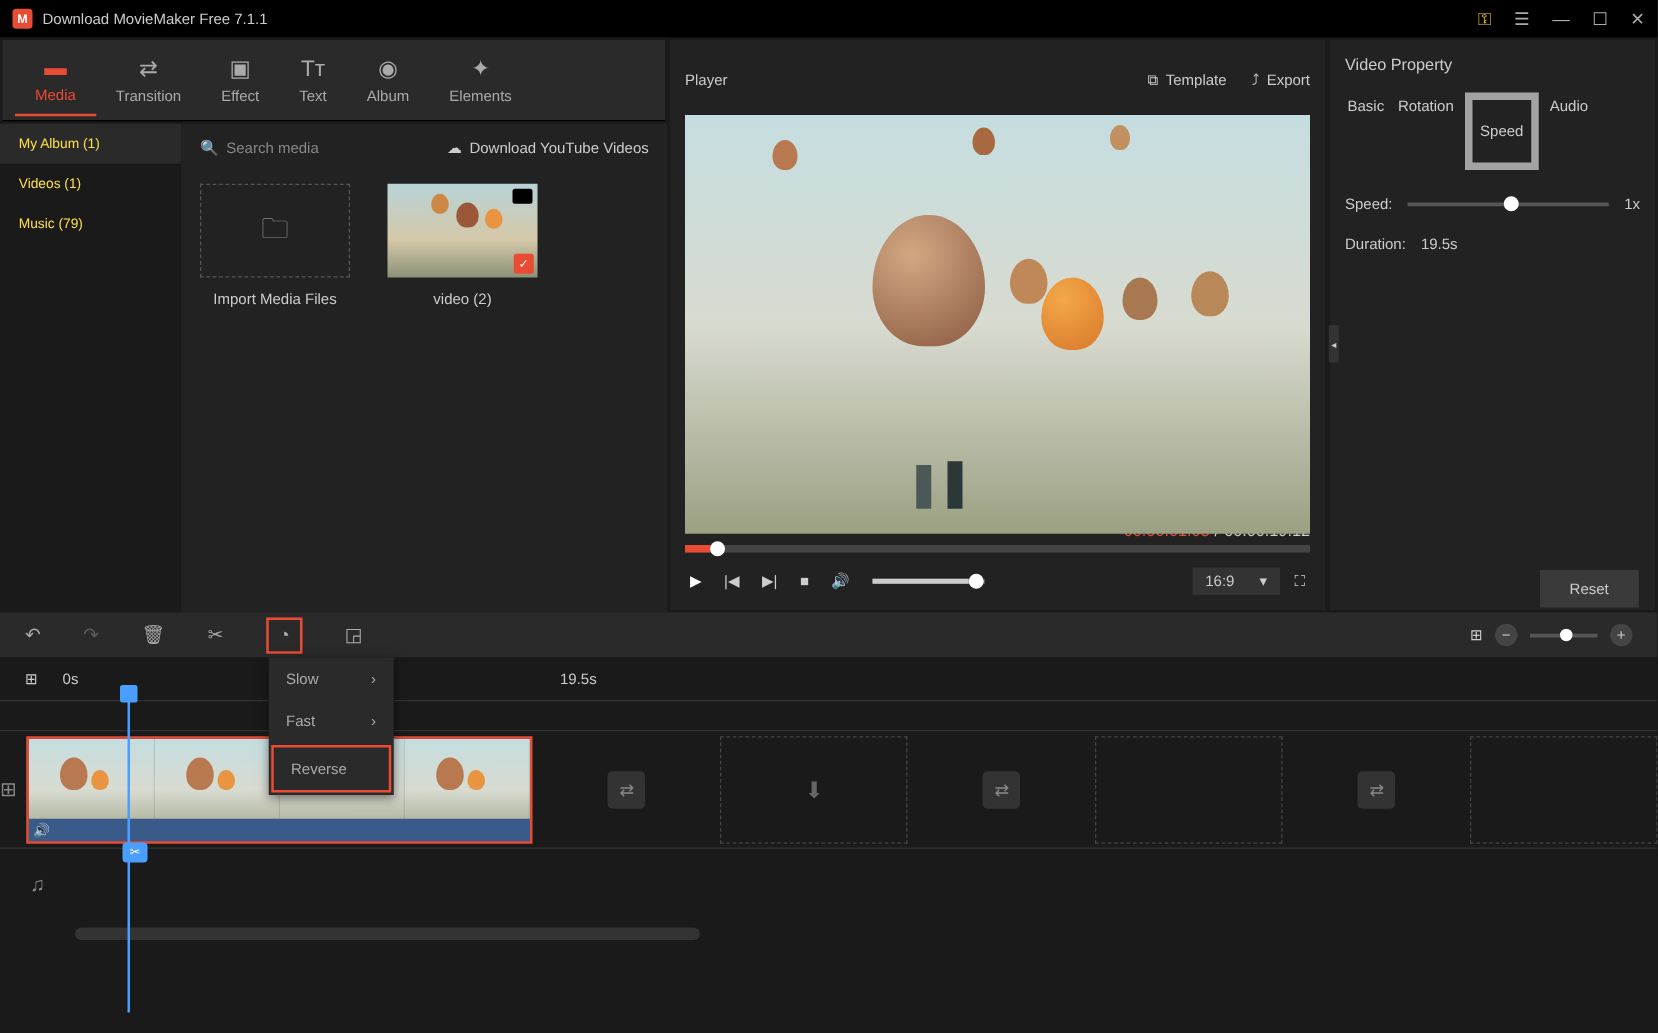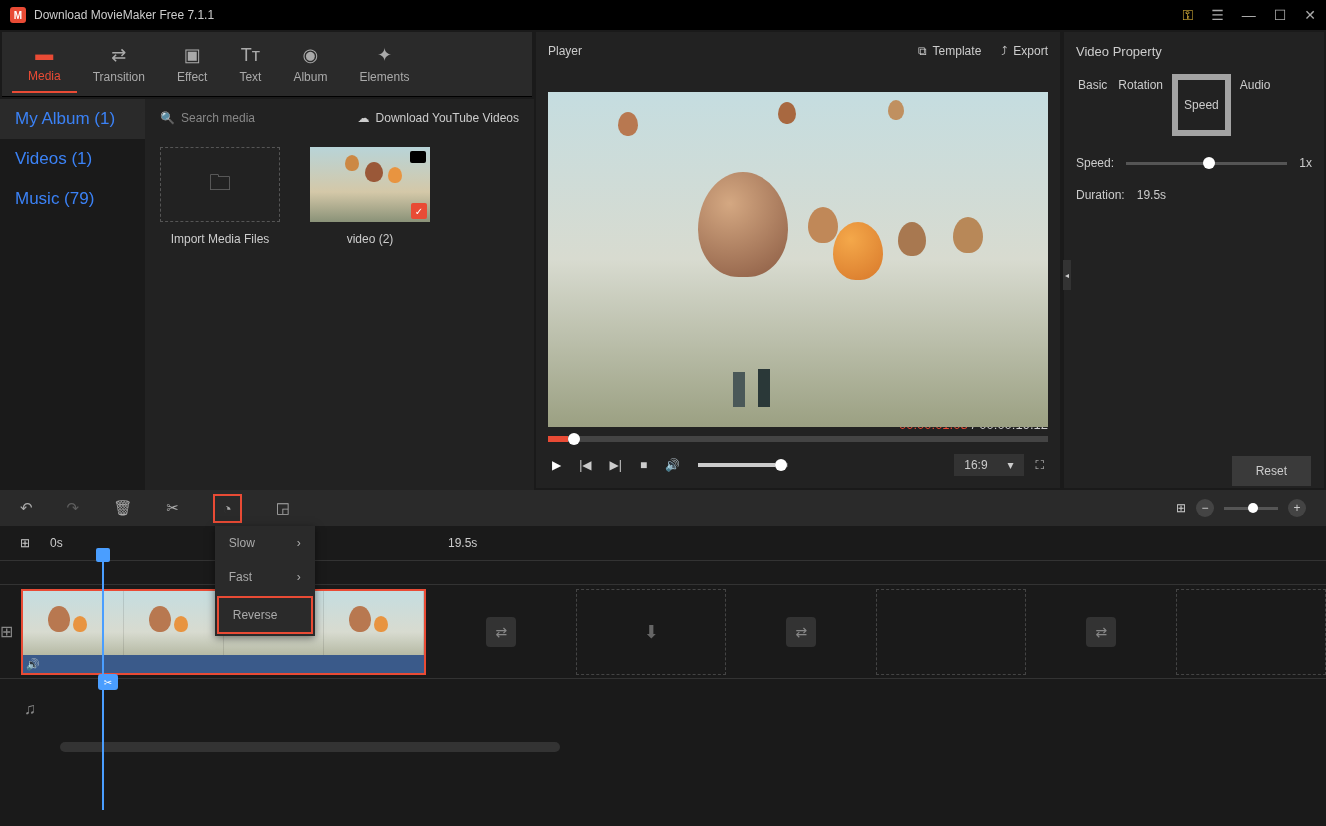--- a/index.html
+++ b/index.html
@@ -11,33 +11,33 @@
 .titlebar-right span{color:#aaa;cursor:pointer;font-size:14px}
 .key-icon{color:#f5c842!important}
 .main{display:flex;height:460px}
 .left-panel{width:534px;background:#1a1a1a;display:flex;flex-direction:column}
 .toolbar{height:65px;background:#2a2a2a;display:flex;align-items:center;padding:0 10px;gap:0;border-bottom:1px solid #000;margin:2px}
 .tool-item{display:flex;flex-direction:column;align-items:center;gap:4px;padding:8px 16px;cursor:pointer;color:#aaa}
 .tool-item.active{color:#e94b35;border-bottom:2px solid #e94b35}
 .tool-icon{font-size:18px}
 .media-area{flex:1;display:flex;background:#1a1a1a}
 .sidebar{width:145px;background:#1a1a1a}
-.sidebar-item{padding:10px 15px;cursor:pointer;color:#3b82f6;font-size:17px}
+.sidebar-item{padding:10px 15px;cursor:pointer;color:#fde047;font-size:11px}
 .sidebar-item.active{background:#2a2a2a}
 .media-content{flex:1;background:#222;display:flex;flex-direction:column}
 .media-header{height:38px;display:flex;align-items:center;padding:0 15px;gap:8px;justify-content:space-between}
 .search-input{display:flex;align-items:center;gap:6px;color:#888}
 .media-grid{display:flex;gap:30px;padding:10px 15px}
 .media-item{display:flex;flex-direction:column;align-items:center;gap:10px;width:120px}
 .import-box{width:120px;height:75px;border:1.5px dashed #555;display:flex;align-items:center;justify-content:center;font-size:22px;color:#888;cursor:pointer}
 .video-thumb{width:120px;height:75px;background:linear-gradient(180deg,#b8d4d8 0%,#d4c8a8 60%,#8a9278 100%);position:relative;cursor:pointer}
 .video-thumb::before{content:"";position:absolute;top:4px;right:4px;width:16px;height:12px;background:#000;border-radius:2px}
 .video-thumb::after{content:"✓";position:absolute;bottom:3px;right:3px;width:16px;height:16px;background:#e94b35;color:#fff;border-radius:2px;display:flex;align-items:center;justify-content:center;font-size:10px}
 .player-panel{flex:1;background:#222;margin:2px;display:flex;flex-direction:column;padding:12px}
-.player-header{display:flex;justify-content:space-between;align-items:flex-start;height:40px}
+.player-header{display:flex;justify-content:space-between;align-items:center;height:40px}
 .player-actions{display:flex;gap:20px;align-items:center}
 .action-btn{display:flex;align-items:center;gap:6px;cursor:pointer;color:#ccc}
 .preview{flex:1;margin:8px 0;background:linear-gradient(180deg,#c5dde0 0%,#d8dbd0 50%,#9ba082 100%);position:relative;overflow:hidden}
 .timeline-bar{height:6px;background:#444;position:relative;margin-top:4px}
 .timeline-progress{position:absolute;left:0;top:0;width:4%;height:100%;background:#e94b35}
 .timeline-handle{position:absolute;left:4%;top:-3px;width:12px;height:12px;background:#fff;border-radius:50%}
 .time-display{display:flex;justify-content:flex-end;gap:4px;margin-top:-18px;font-size:13px}
 .player-controls{display:flex;align-items:center;gap:18px;margin-top:12px;padding:0 4px}
 .pc-left{display:flex;align-items:center;gap:18px}
 .pc-right{display:flex;align-items:center;gap:12px;margin-left:auto}

